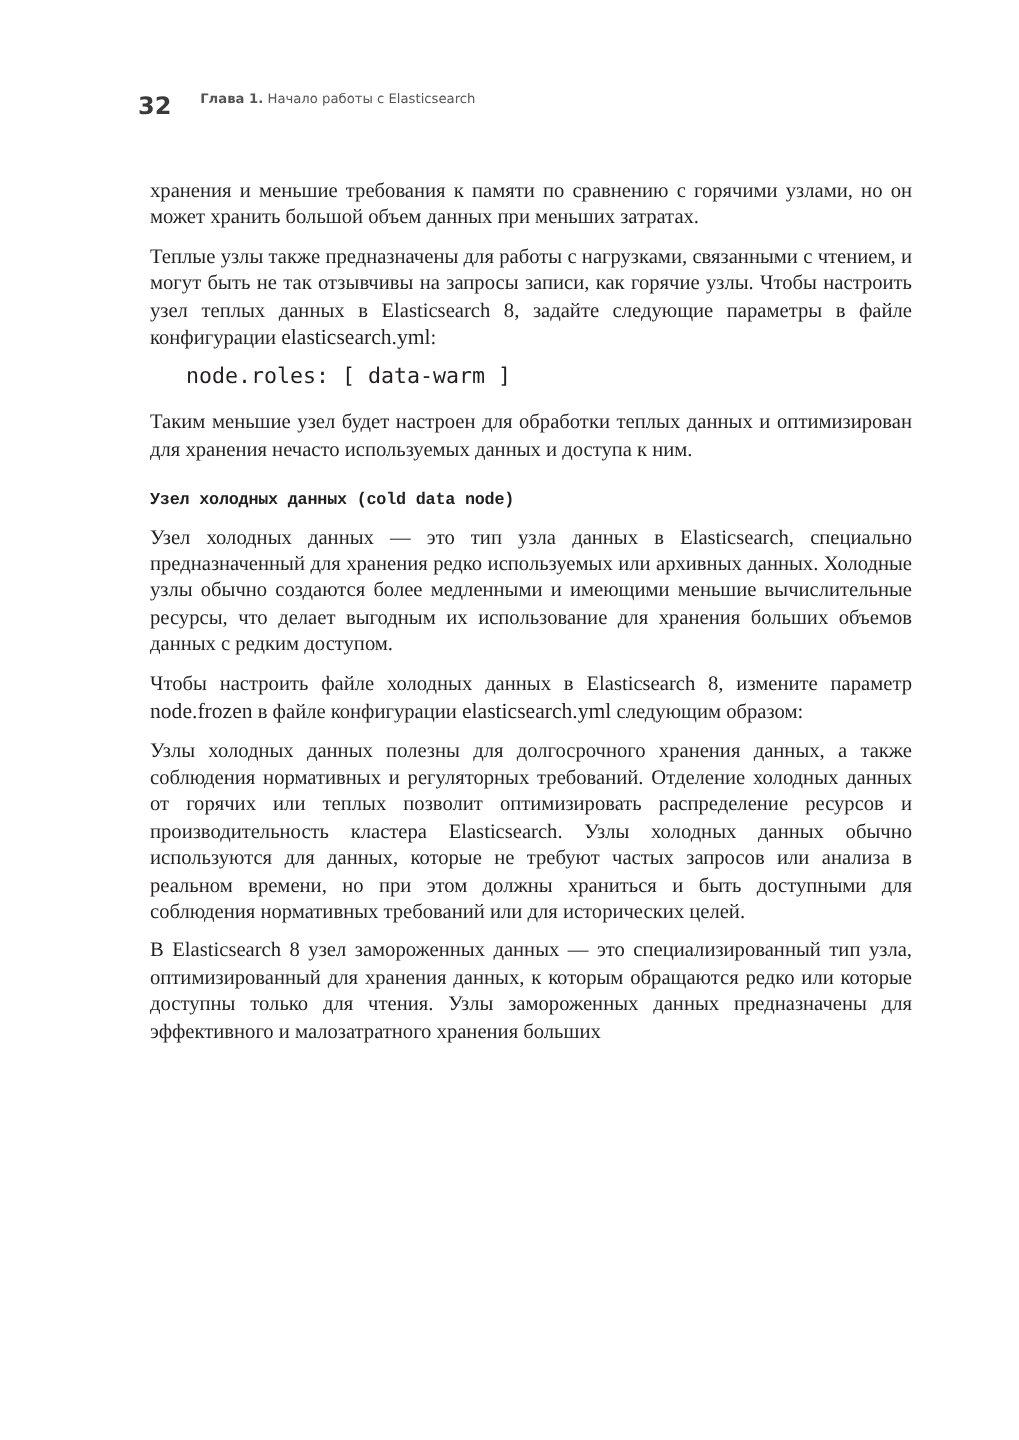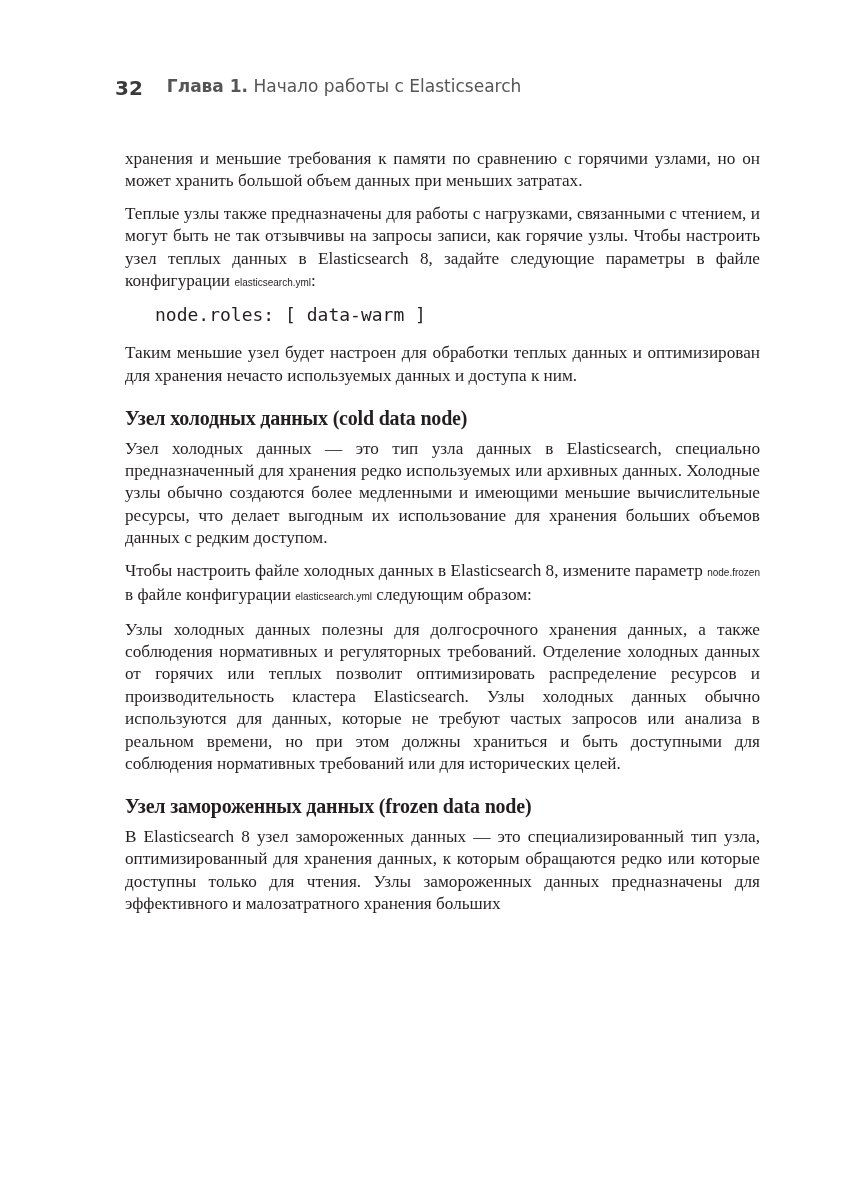--- a/index.html
+++ b/index.html
@@ -22,21 +22,21 @@
       align-items: flex-start;
       font-family: "DejaVu Sans", sans-serif;
     }
     .page-number {
       font-weight: bold;
       font-size: 20px;
       color: #3a3a3a;
       margin-right: 24px;
     }
     .chapter-label {
-      font-size: 17px;
+      font-size: 11px;
       color: #555555;
     }
     .chapter-label b {
       font-weight: bold;
       color: #555555;
     }
     .content {
       position: absolute;
       left: 125px;
       top: 148px;
@@ -52,27 +52,27 @@
     }
     .code-line {
       font-family: "DejaVu Sans Mono", monospace;
       font-size: 18px;
       margin: 2px 0 16px 30px;
       line-height: 22px;
       white-space: pre;
       color: #231f20;
     }
     .mono {
-      font-family: Liberation Sans, sans-serif;
-      font-size: 10px;
+      font-family: Liberation Serif, serif;
+      font-size: 18px;
     }
     .section-heading {
-      font-family: Liberation Serif, serif;
+      font-family: Liberation Mono, monospace;
       font-weight: bold;
-      font-size: 20px;
+      font-size: 14px;
       margin: 20px 0 8px 0;
       color: #231f20;
       letter-spacing: -0.2px;
     }
   </style>
 </head>
 <body>
 
 <div class="page-header">
   <span class="page-number">32</span>
@@ -91,16 +91,15 @@
   <div class="section-heading">Узел холодных данных (cold data node)</div>
 
   <p class="p">Узел холодных данных — это тип узла данных в Elasticsearch, специально предназначенный для хранения редко используемых или архивных данных. Холодные узлы обычно создаются более медленными и имеющими меньшие вычислительные ресурсы, что делает выгодным их использование для хранения больших объемов данных с редким доступом.</p>
 
   <p class="p"><span>Чтобы настроить файле холодных данных в Elasticsearch 8, измените параметр </span><span class="mono">node.frozen</span><span> в файле конфигурации </span><span class="mono">elasticsearch.yml</span><span> следующим образом:</span></p>
 
 
 
   <p class="p">Узлы холодных данных полезны для долгосрочного хранения данных, а также соблюдения нормативных и регуляторных требований. Отделение холодных данных от горячих или теплых позволит оптимизировать распределение ресурсов и производительность кластера Elasticsearch. Узлы холодных данных обычно используются для данных, которые не требуют частых запросов или анализа в реальном времени, но при этом должны храниться и быть доступными для соблюдения нормативных требований или для исторических целей.</p>
 
-  <div class="section-heading">Узел замороженных данных (frozen data node)</div>
 
   <p class="p">В Elasticsearch 8 узел замороженных данных — это специализированный тип узла, оптимизированный для хранения данных, к которым обращаются редко или которые доступны только для чтения. Узлы замороженных данных предназначены для эффективного и малозатратного хранения больших</p>
 </div>
 
 </body></html>

